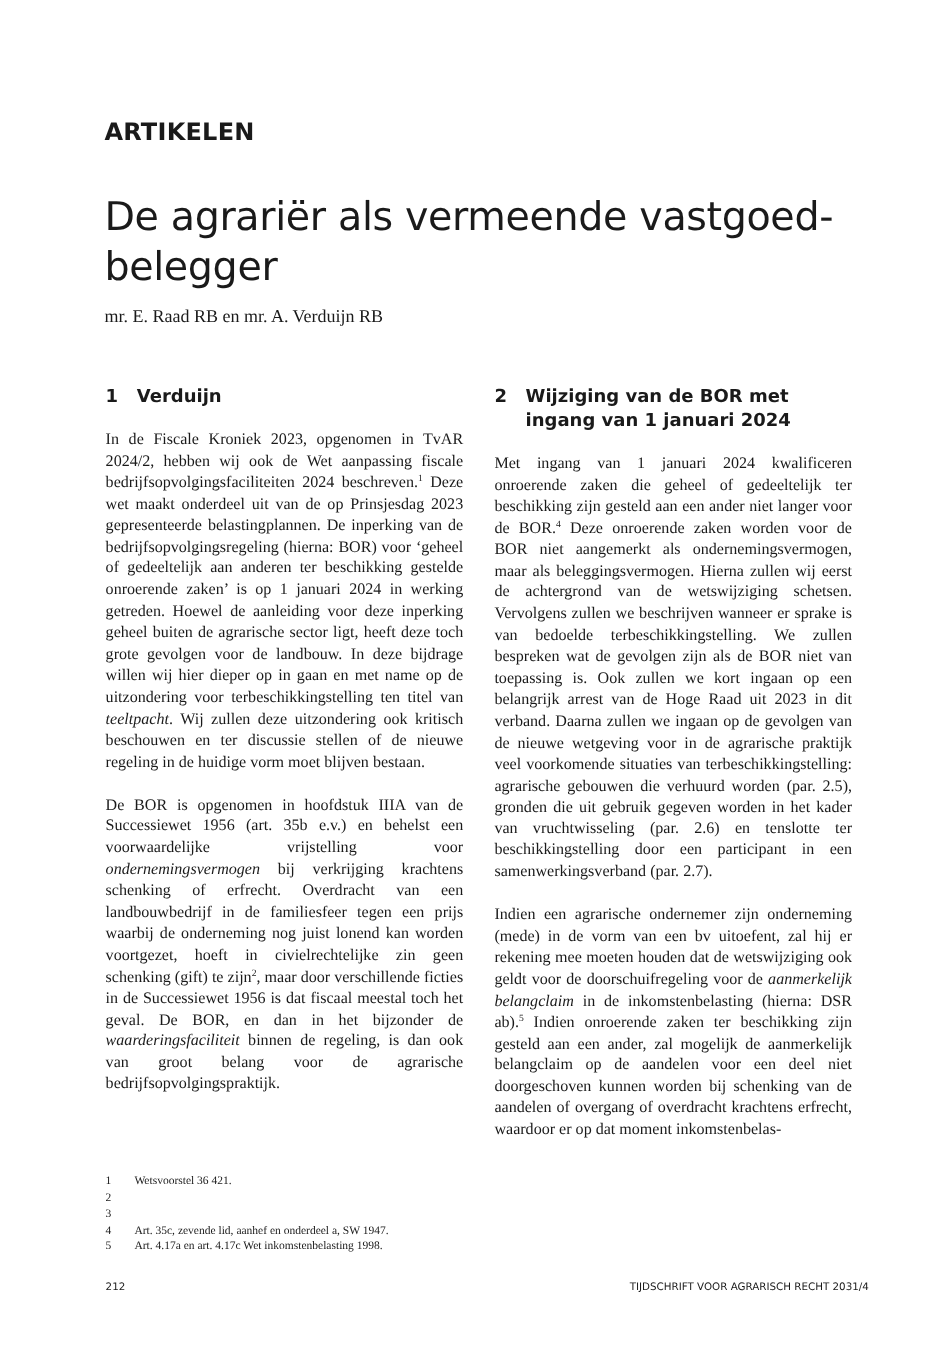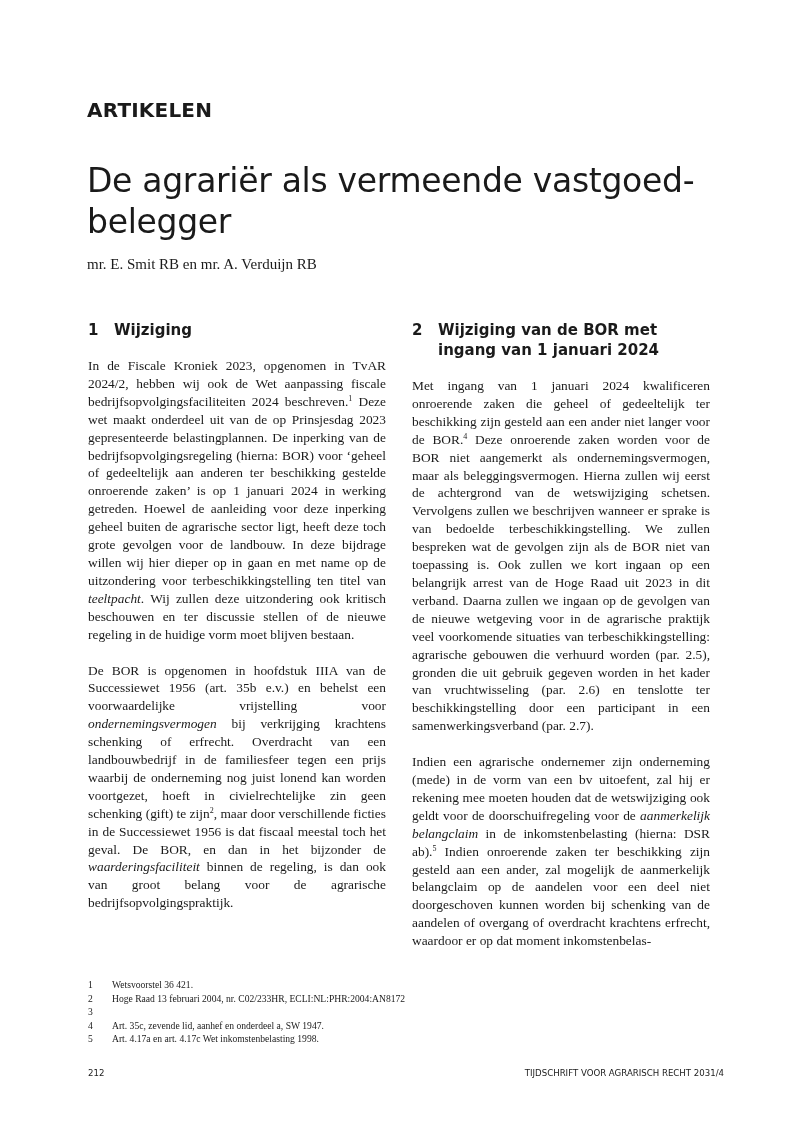--- a/index.html
+++ b/index.html
@@ -19,26 +19,26 @@
   .footnotes { position: absolute; left: 88px; top: 978px; width: 640px; font-family: "Liberation Serif", serif; font-size: 9.6px; line-height: 13.6px; }
   .fn { display: flex; }
   .fn .n { width: 24px; flex: none; }
   .footer { position: absolute; left: 88px; top: 1068px; width: 636px; display: flex; justify-content: space-between; font-family: "DejaVu Sans", sans-serif; font-size: 8.6px; }
 </style>
 </head>
 <body>
 
 <div class="section-label">ARTIKELEN</div>
 <h1 class="title">De agrariër als vermeende vastgoed-belegger</h1>
-<div class="authors">mr. E. Smit RB en mr. A. Verduijn RB</div>
+<div class="authors">mr. E. Raad RB en mr. A. Verduijn RB</div>
 
 <div class="col col-left" id="col-0">
   <h2 class="heading">
     <span class="num">1</span>
-    <span>Wijziging</span>
+    <span>Verduijn</span>
   </h2>
   <div class="paras">
       <p class="para">In de Fiscale Kroniek 2023, opgenomen in TvAR 2024/2, hebben wij ook de Wet aanpassing fiscale bedrijfsopvolgingsfaciliteiten 2024 beschreven.<sup>1</sup> Deze wet maakt onderdeel uit van de op Prinsjesdag 2023 gepresenteerde belastingplannen. De inperking van de bedrijfsopvolgingsregeling (hierna: BOR) voor ‘geheel of gedeeltelijk aan anderen ter beschikking gestelde onroerende zaken’ is op 1 januari 2024 in werking getreden. Hoewel de aanleiding voor deze inperking geheel buiten de agrarische sector ligt, heeft deze toch grote gevolgen voor de landbouw. In deze bijdrage willen wij hier dieper op in gaan en met name op de uitzondering voor terbeschikkingstelling ten titel van <em>teeltpacht</em>. Wij zullen deze uitzondering ook kritisch beschouwen en ter discussie stellen of de nieuwe regeling in de huidige vorm moet blijven bestaan.</p>
       <p class="para">De BOR is opgenomen in hoofdstuk IIIA van de Successiewet 1956 (art. 35b e.v.) en behelst een voorwaardelijke vrijstelling voor <em>ondernemingsvermogen</em> bij verkrijging krachtens schenking of erfrecht. Overdracht van een landbouwbedrijf in de familiesfeer tegen een prijs waarbij de onderneming nog juist lonend kan worden voortgezet, hoeft in civielrechtelijke zin geen schenking (gift) te zijn<sup>2</sup>, maar door verschillende ficties in de Successiewet 1956 is dat fiscaal meestal toch het geval. De BOR, en dan in het bijzonder de <em>waarderingsfaciliteit</em> binnen de regeling, is dan ook van groot belang voor de agrarische bedrijfsopvolgingspraktijk.</p>
     </div>
 </div>
 
 <div class="col col-right" id="col-1">
   <h2 class="heading">
     <span class="num">2</span>
@@ -50,21 +50,20 @@
     </div>
 </div>
 
 <div class="footnotes" id="footnotes">
     <div class="fn">
       <span class="n">1</span>
       <span>Wetsvoorstel 36 421.</span>
     </div>
     <div class="fn">
       <span class="n">2</span>
-      <span>Hoge Raad 13 februari 2004, nr. C02/233HR, ECLI:NL:PHR:2004:AN8172</span>
     </div>
     <div class="fn">
       <span class="n">3</span>
     </div>
     <div class="fn">
       <span class="n">4</span>
       <span>Art. 35c, zevende lid, aanhef en onderdeel a, SW 1947.</span>
     </div>
     <div class="fn">
       <span class="n">5</span>

